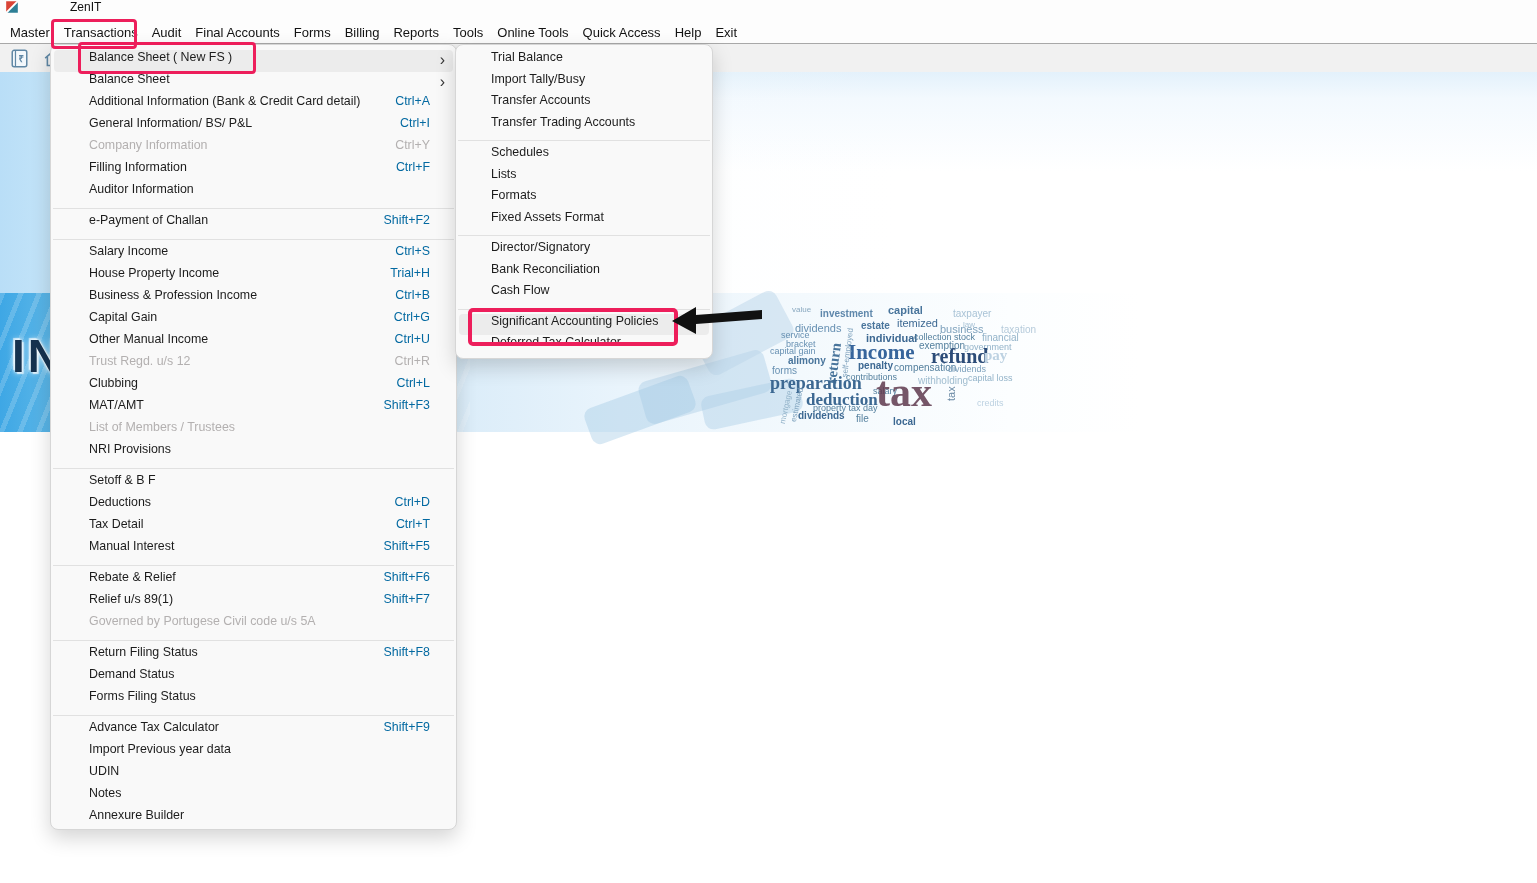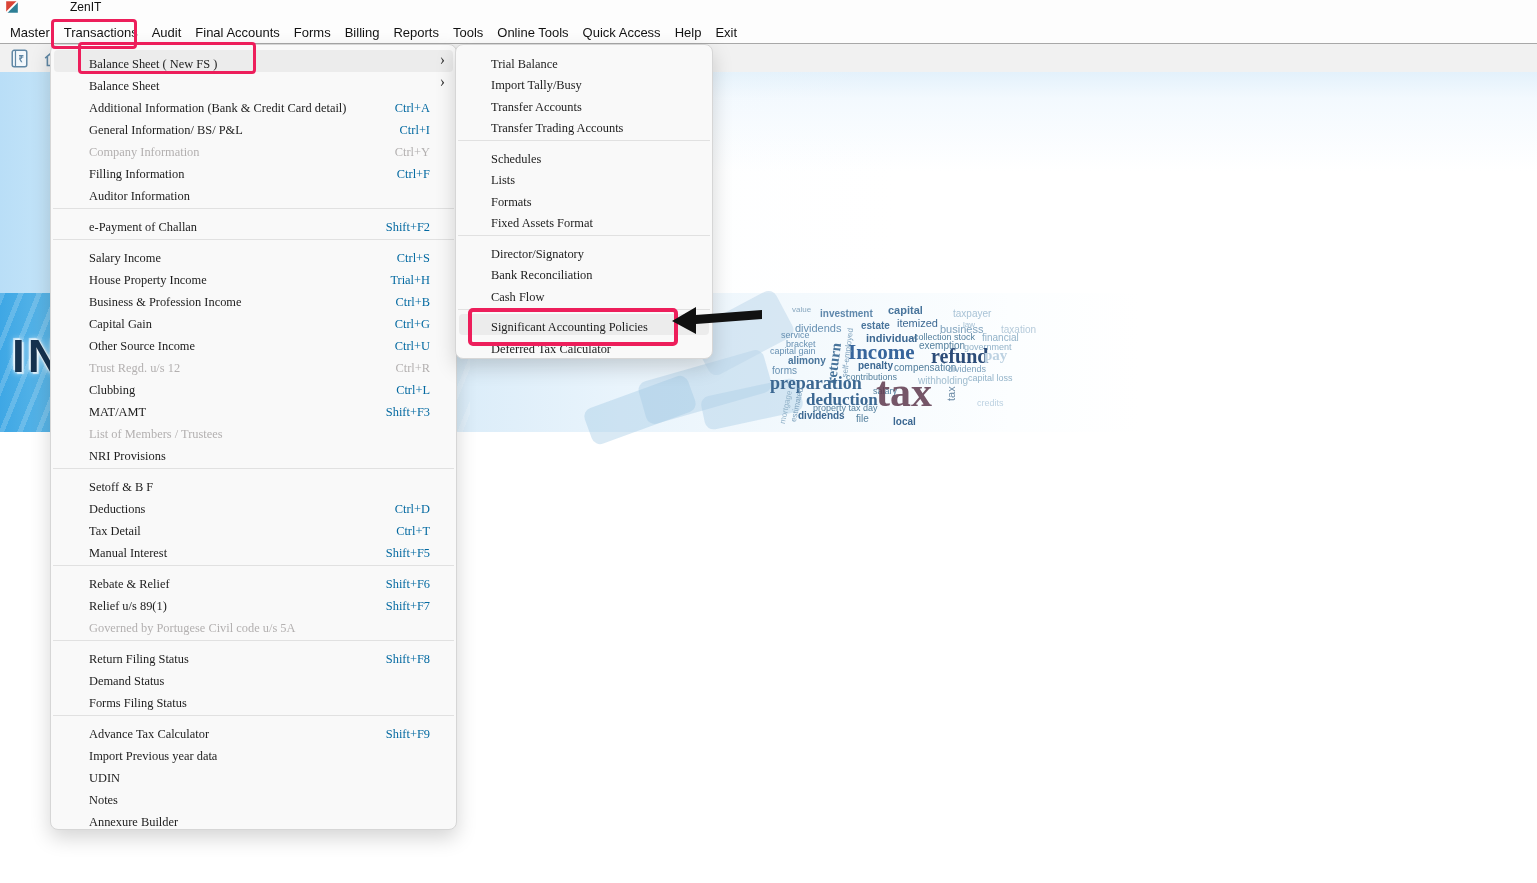--- a/index.html
+++ b/index.html
@@ -42,22 +42,22 @@
   .b2{left:695px;top:14px;width:95px;height:52px;transform:rotate(-28deg);background:rgba(188,214,233,.5);}
   .b3{left:702px;top:94px;width:100px;height:34px;transform:rotate(-12deg);}
   .b4{left:585px;top:98px;width:110px;height:38px;transform:rotate(-20deg);background:rgba(160,200,228,.4);}
   .wc-word{position:absolute;white-space:nowrap;line-height:1;transform-origin:left top;}
 
   
   .panel{position:absolute;background:#f9f9f9;border:1px solid #d6d6d6;border-radius:8px;
          box-shadow:0 8px 20px rgba(0,0,0,.17);box-sizing:border-box;padding-top:5px;}
   .menu-main{left:50px;top:44px;width:407px;height:786px;z-index:20;}
   .menu-sub{left:455px;top:44px;width:258px;height:315px;z-index:21;}
-  .mi{position:relative;display:flex;align-items:flex-end;height:22px;margin:0 3px;
-      padding:0 23px 0 35px;border-radius:4px;box-sizing:border-box;cursor:default;font-family:Liberation Serif, serif;}
+  .mi{position:relative;display:flex;align-items:flex-start;height:22px;margin:0 3px;
+      padding:0 23px 0 35px;border-radius:4px;box-sizing:border-box;cursor:default;}
   .menu-sub .mi{height:21.5px;padding:0 14px 0 32px;}
   .mi .lbl{font-size:12.4px;color:#1c1c1c;white-space:nowrap;}
   .mi .sc{font-size:12.4px;color:#0369a1;margin-left:auto;white-space:nowrap;}
   .mi.disabled .lbl,.mi.disabled .sc{color:#b3b0b0;}
   .mi.hover{background:#ececec;}
   .mi .chev{position:absolute;right:8px;top:50%;transform:translateY(-54%);
             font-size:16px;color:#3a3a3a;font-weight:400;}
   .sep{height:1px;background:#e1e1e1;margin:4px 2px;}
 
   
@@ -212,21 +212,21 @@
       </div>
       <div class="mi">
         <span class="lbl">Business &amp; Profession Income</span>
         <span class="sc">Ctrl+B</span>
       </div>
       <div class="mi">
         <span class="lbl">Capital Gain</span>
         <span class="sc">Ctrl+G</span>
       </div>
       <div class="mi">
-        <span class="lbl">Other Source Income</span>
+        <span class="lbl">Other Manual Income</span>
         <span class="sc">Ctrl+U</span>
       </div>
       <div class="mi disabled">
         <span class="lbl">Trust Regd. u/s 12</span>
         <span class="sc">Ctrl+R</span>
       </div>
       <div class="mi">
         <span class="lbl">Clubbing</span>
         <span class="sc">Ctrl+L</span>
       </div>

